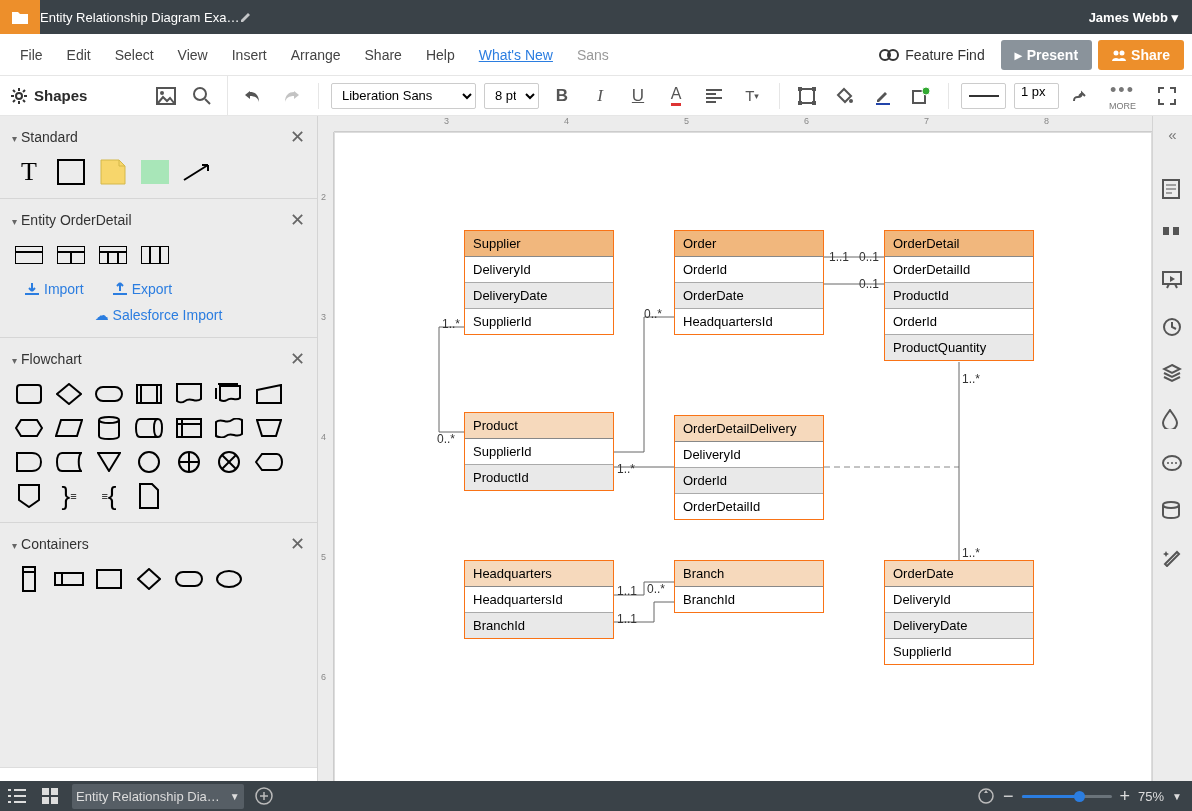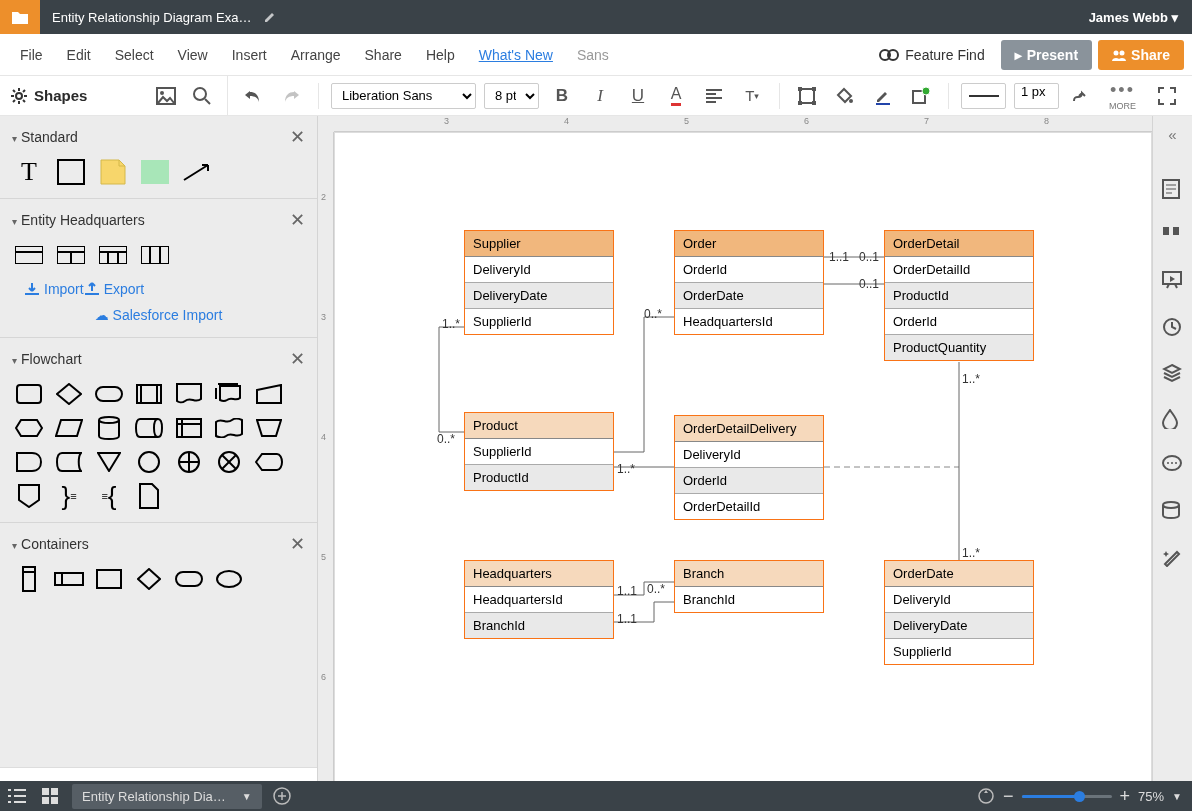--- a/index.html
+++ b/index.html
@@ -1,21 +1,21 @@
 <!DOCTYPE html>
 <html><head>
 <meta charset="utf-8">
 <style>
 * { box-sizing: border-box; margin: 0; padding: 0; font-family: -apple-system, BlinkMacSystemFont, "Segoe UI", Arial, sans-serif; }
 body { width: 1192px; height: 811px; overflow: hidden; background: #fff; position: relative; }
 
 
 .titlebar { height: 34px; background: #3a4248; display: flex; align-items: center; color: #fff; font-size: 13px; }
 .titlebar .folder { width: 40px; height: 34px; background: #ed8f2b; display: flex; align-items: center; justify-content: center; }
-.titlebar .docname { padding: 0 12px; flex: 0 0 auto; }
+.titlebar .docname { padding: 0 0; flex: 0 0 auto; }
 .titlebar .pencil { opacity: 0.7; cursor: pointer; }
 .titlebar .spacer { flex: 1; }
 .titlebar .user { padding: 0 14px; font-weight: 600; }
 
 
 .menubar { height: 42px; display: flex; align-items: center; padding: 0 8px; border-bottom: 1px solid #e6e6e6; font-size: 14px; color: #444; }
 .menubar .menu { padding: 0 12px; cursor: pointer; }
 .menubar .menu.link { color: #2b7de0; text-decoration: underline; }
 .menubar .menu.saved { color: #999; }
 .menubar .spacer { flex: 1; }
@@ -36,21 +36,21 @@
 
 
 .main { display: flex; height: 695px; }
 .panel { width: 318px; background: #ececec; border-right: 1px solid #d4d4d4; overflow: hidden; display: flex; flex-direction: column; position: relative;}
 .panel .section { border-bottom: 1px solid #d6d6d6; padding-bottom: 8px;}
 .panel .sechead { display: flex; align-items: center; justify-content: space-between; padding: 10px 12px 6px 12px; font-size: 14px; color: #333; cursor: pointer; }
 .panel .sechead .tri { font-size: 10px; color: #666; margin-right: 4px; }
 .panel .closebtn { font-size: 18px; color: #666; cursor: pointer; }
 .panel .shaperow { display: flex; flex-wrap: wrap; gap: 12px; padding: 6px 14px; align-items: center; }
 .panel .shape { width: 30px; height: 24px; display: flex; align-items: center; justify-content: center; cursor: grab; }
-.panel .linkrow { display: flex; padding: 8px 24px; font-size: 14px; color: #2b7de0; align-items: center; }
+.panel .linkrow { display: flex; gap: 28px; padding: 8px 24px; font-size: 14px; color: #2b7de0; align-items: center; }
 .panel .linkrow div { cursor: pointer; display: flex; align-items: center; gap: 4px; }
 .panel .sfrow { text-align: center; color: #2b7de0; font-size: 14px; padding: 2px 0 6px; cursor: pointer; }
 .panel .importbar { height: 44px; background: #fff; border-top: 1px solid #ddd; display: flex; align-items: center; justify-content: center; font-size: 15px; color: #333; gap: 6px; cursor: pointer; position:absolute; bottom:0; left:0; right:0;}
 
 
 .canvaswrap { flex: 1; position: relative; background: #ececec; overflow: hidden; }
 .ruler-h { position: absolute; left: 16px; right: 40px; top: 0; height: 16px; background: #ececec; border-bottom: 1px solid #ccc; font-size: 9px; color: #888; }
 .ruler-v { position: absolute; left: 0; top: 16px; bottom: 0; width: 16px; background: #ececec; border-right: 1px solid #ccc; font-size: 9px; color: #888; }
 .canvas { position: absolute; left: 16px; top: 16px; right: 40px; bottom: 0; background: #fff; box-shadow: inset 0 0 0 1px #ddd; }
 
@@ -62,21 +62,21 @@
 
 .entity { position: absolute; border: 1px solid #f97316; font-size: 13px; background: #fff; }
 .entity .ehead { padding: 5px 8px; font-weight: 400; border-bottom: 1px solid #888; }
 .entity .erow { padding: 5px 8px; border-bottom: 1px solid #aaa; }
 .entity .erow:last-child { border-bottom: none; }
 .entity .erow.alt { background: #e9e9e9; }
 
 
 .footer { height: 30px; background: #3a4248; color: #ddd; display: flex; align-items: center; font-size: 13px; position: absolute; bottom:0; left:0; right:0;}
 .footer .ficon { padding: 0 8px; cursor: pointer; }
-.footer .tabwrap { background: #565e65; padding: 5px 10px; display: flex; align-items: center; gap: 16px; margin-left: 6px; border-radius: 2px;}
+.footer .tabwrap { background: #565e65; padding: 5px 4px; display: flex; align-items: center; gap: 10px; margin-left: 6px; border-radius: 2px;}
 .footer .addtab { margin-left: 10px; cursor: pointer; }
 .footer .spacer { flex: 1; }
 .footer .zoomwrap { display: flex; align-items: center; gap: 8px; padding-right: 10px; }
 .footer .zoomtrack { width: 90px; height: 3px; background: #6a737a; position: relative; border-radius: 2px; }
 .footer .zoomtrack .fill { position:absolute; left:0; top:0; bottom:0; width:60%; background:#2b7de0; border-radius:2px;}
 .footer .zoomtrack .knob { position:absolute; left:58%; top:-4px; width:11px; height:11px; border-radius:50%; background:#2b7de0;}
 
 svg { display: block; }
 .cardlabel { position:absolute; font-size:12px; color:#333; }
 </style>
@@ -271,21 +271,21 @@
           </div>
         <div class="shape">
             <svg width="30" height="20">
               <path d="M2 18L26 3m0 0l-6 0m6 0l0 6" fill="none" stroke="#000" stroke-width="2"></path>
             </svg>
           </div>
       </div>
     </div>
     <div class="section">
       <div class="sechead">
-          <span><span class="tri">▾</span><span>Entity Headquarters</span></span>
+          <span><span class="tri">▾</span><span>Entity OrderDetail</span></span>
           <span class="closebtn">✕</span>
         </div>
       <div class="shaperow">
         <div class="shape">
             <svg width="28" height="18">
               <rect x="0" y="0" width="28" height="18" fill="none" stroke="#000" stroke-width="2"></rect>
               <line x1="0" y1="6" x2="28" y2="6" stroke="#000" stroke-width="2"></line>
             </svg>
           </div>
         <div class="shape">

